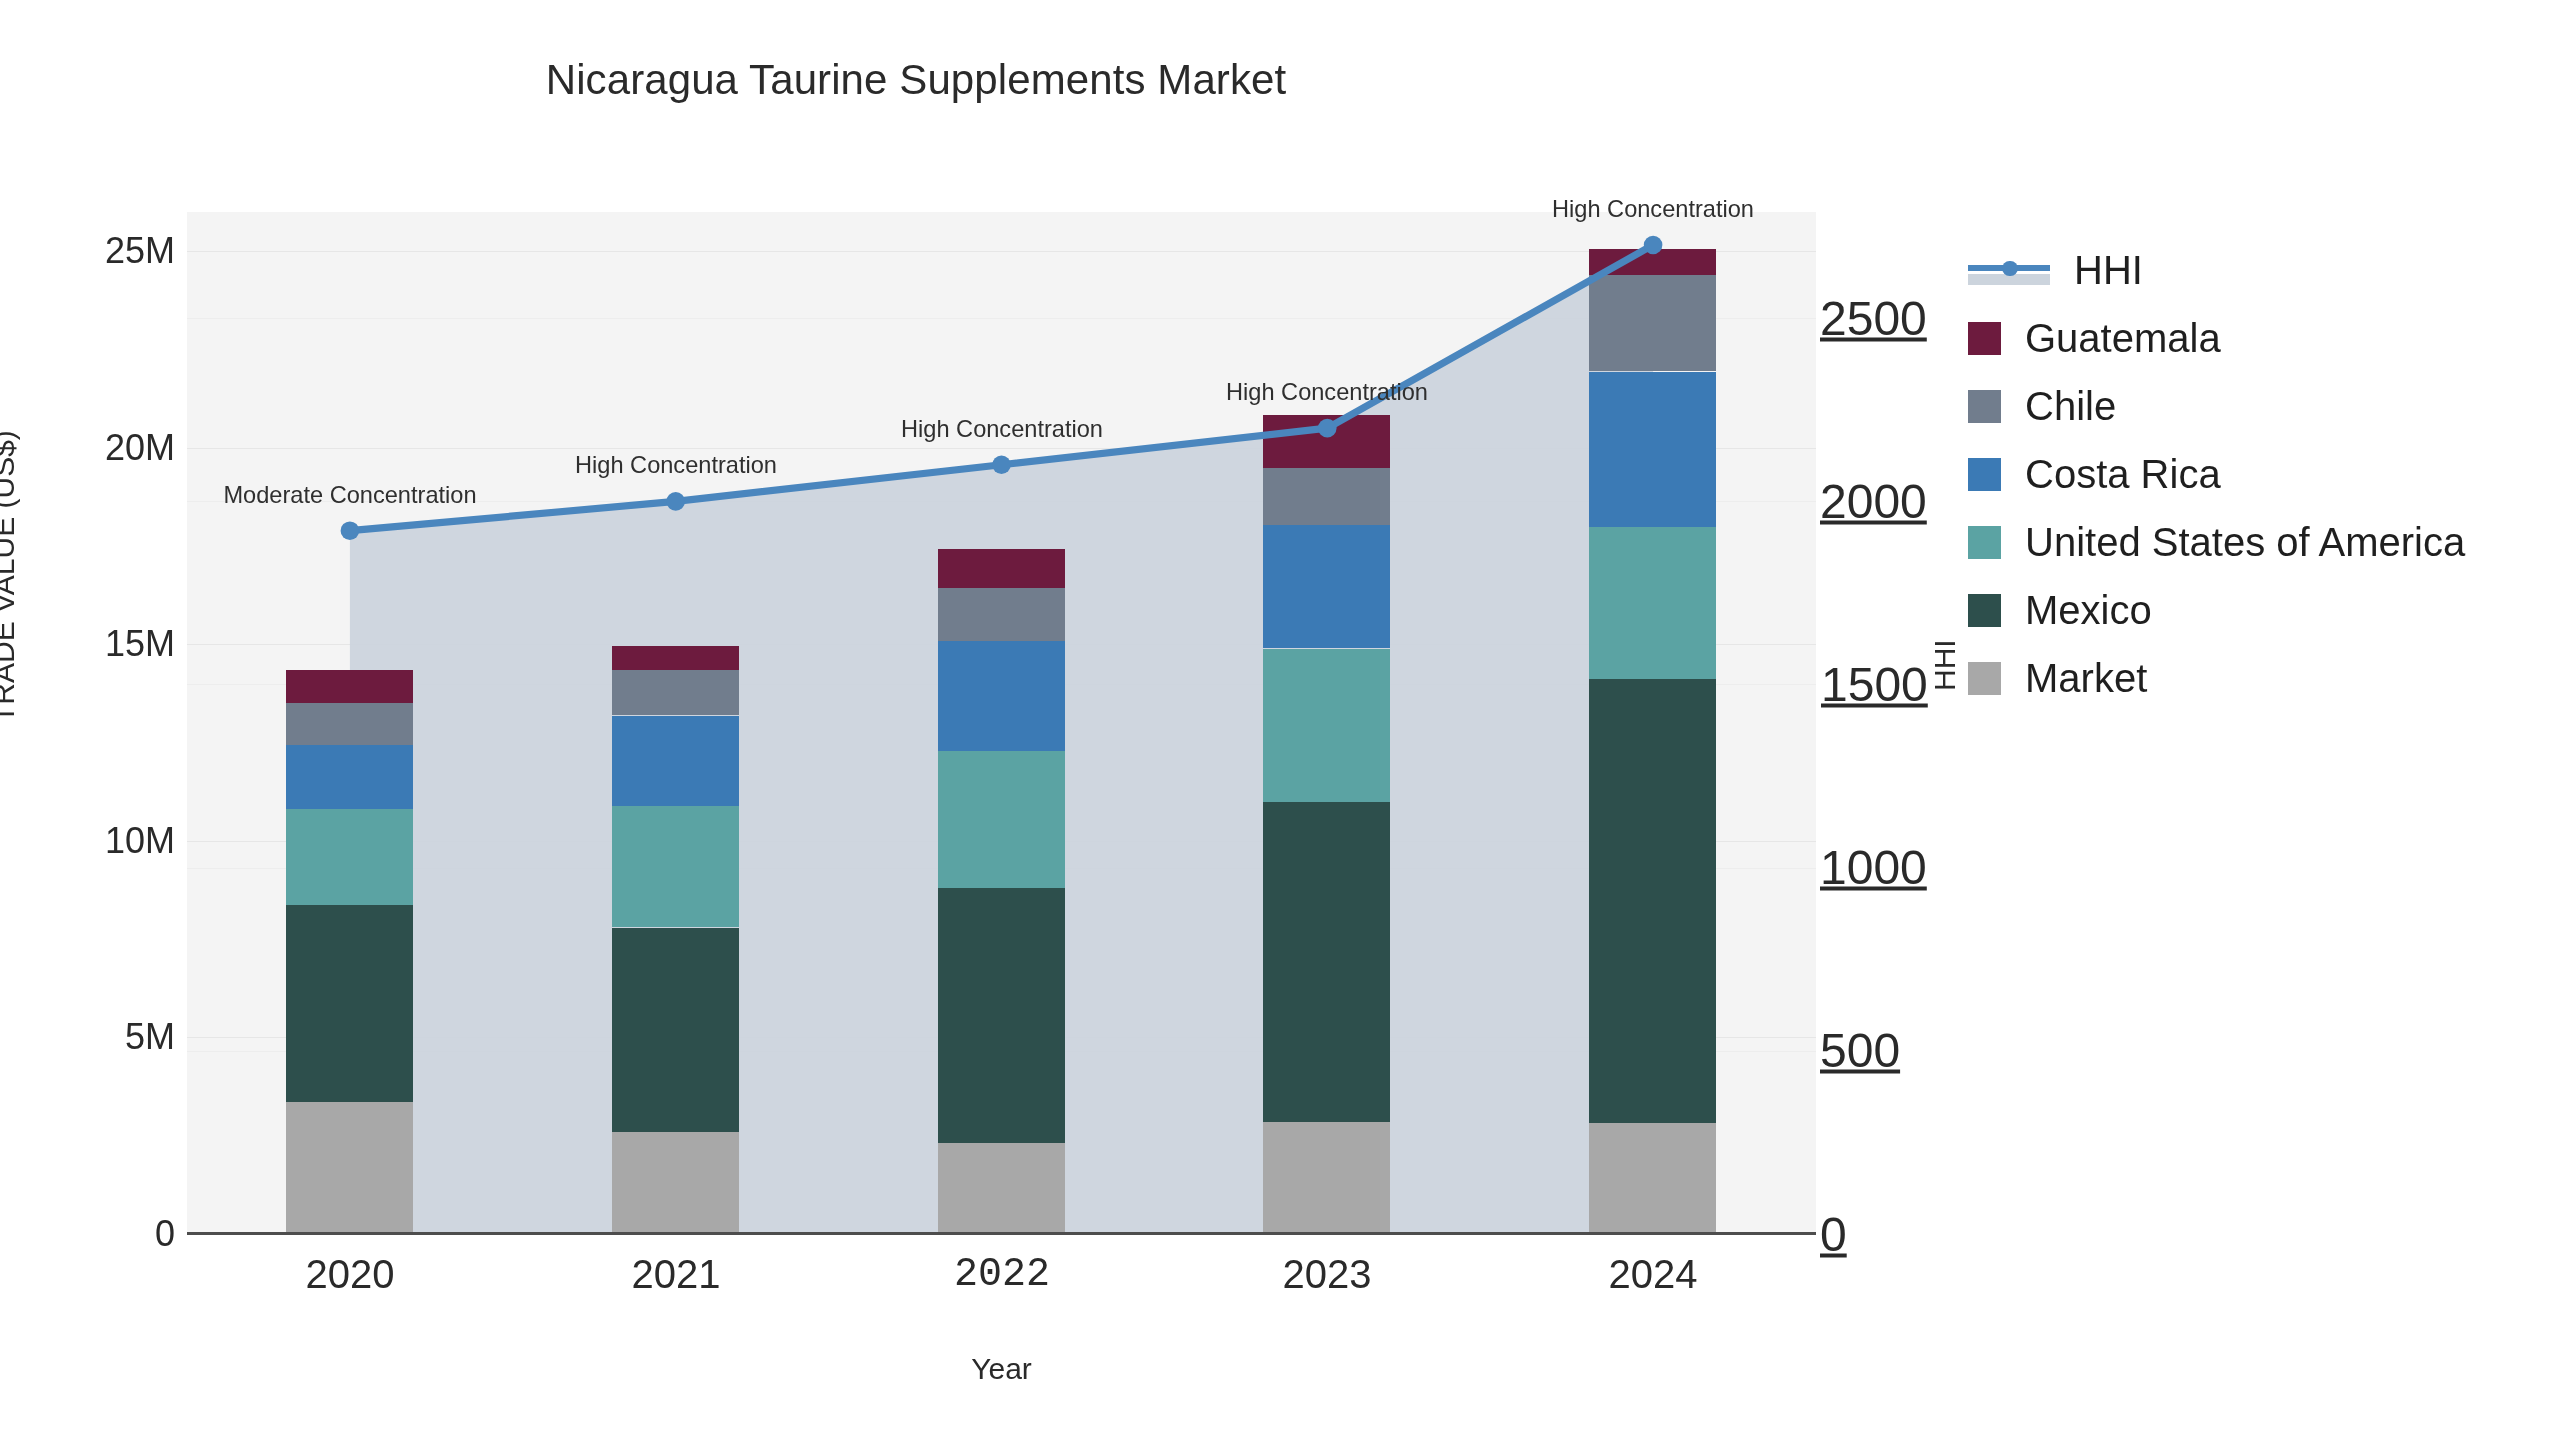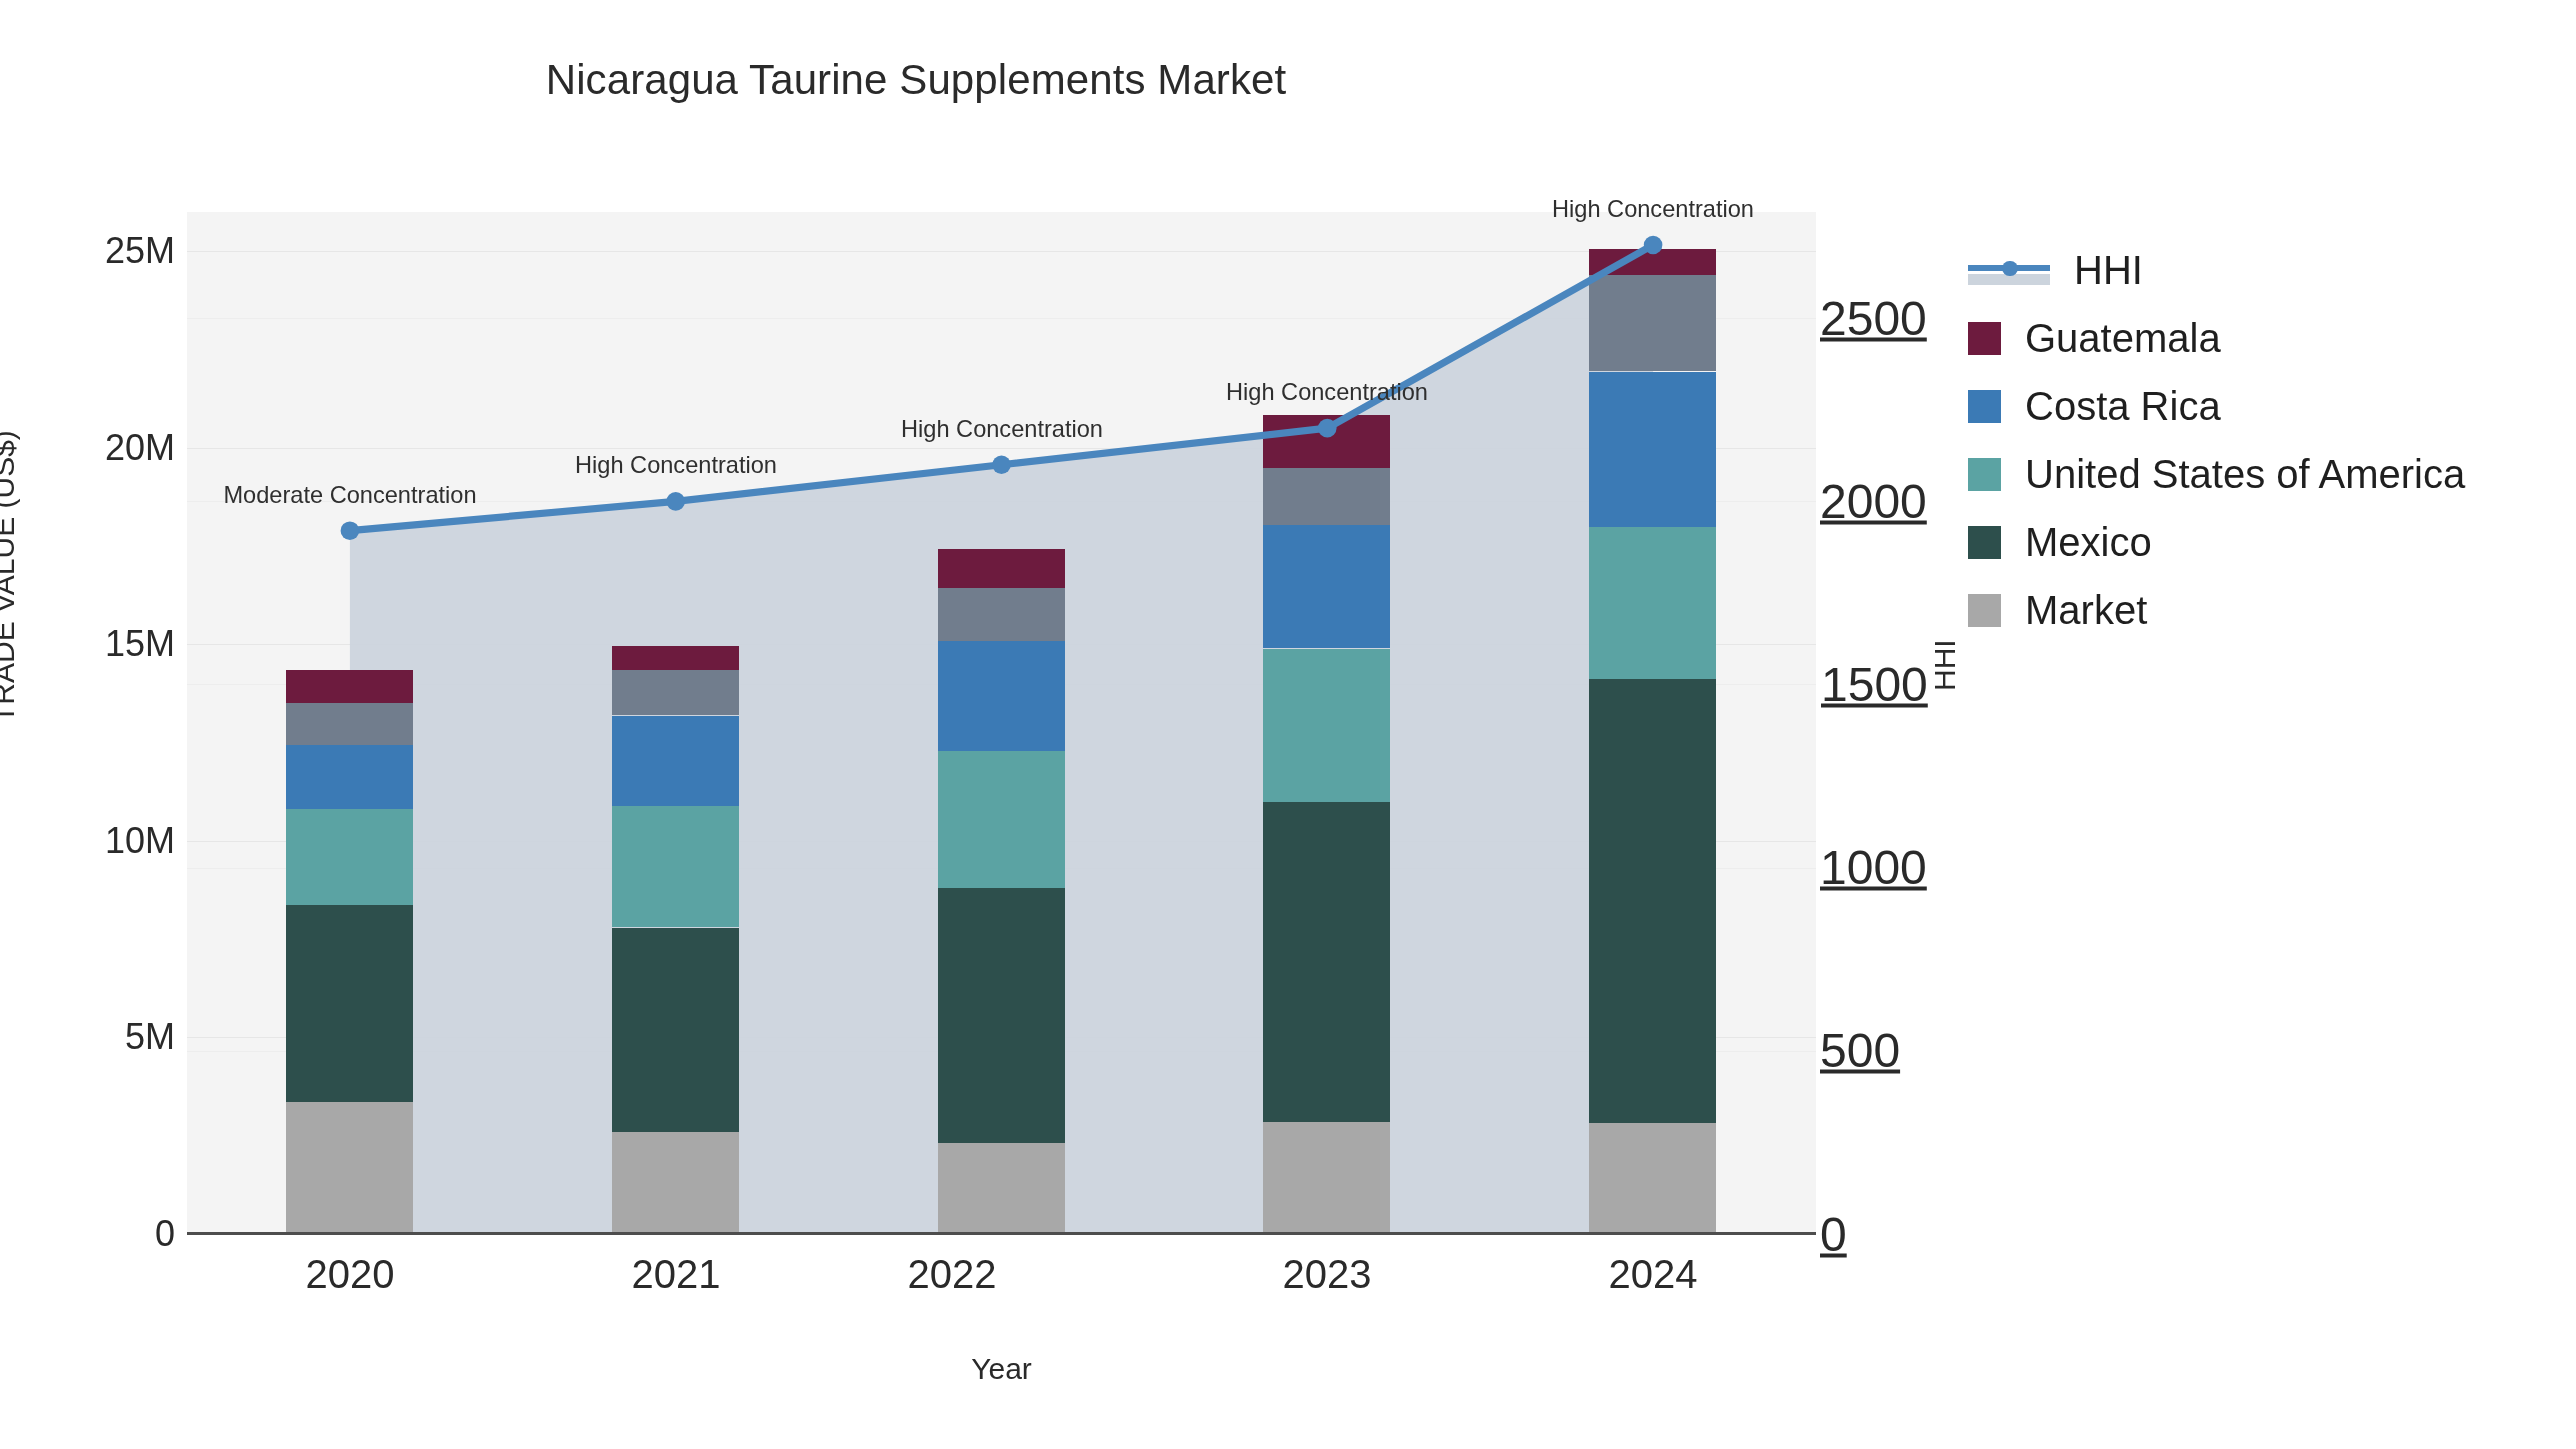--- a/index.html
+++ b/index.html
@@ -208,21 +208,21 @@
     <div class="ytick-right" style="left: 1820px; top: 1234px;">0</div>
     <div class="ytick-right" style="left: 1820px; top: 1050px;">500</div>
     <div class="ytick-right" style="left: 1820px; top: 867px;">1000</div>
     <div class="ytick-right" style="left: 1781px; top: 684px; margin-left: 40px;">1500</div>
     <div class="ytick-right" style="left: 1820px; top: 501px;">2000</div>
     <div class="ytick-right" style="left: 1820px; top: 318px;">2500</div>
   </div>
 <div id="xtick-layer">
     <div class="xtick" style="left: 350px;">2020</div>
     <div class="xtick" style="left: 676px;">2021</div>
-    <div class="xtick" style="left: 952px;">2022</div>
+    <div class="xtick" style="left: 1002px; font-family: Liberation Mono, monospace;">2022</div>
     <div class="xtick" style="left: 1327px;">2023</div>
     <div class="xtick" style="left: 1653px;">2024</div>
   </div>
 
 <div id="ylabel-left">TRADE VALUE (US$)</div>
 <div id="ylabel-right">HHI</div>
 <div id="xlabel">Year</div>
 
 <div id="legend">
     <div class="legend-row">
@@ -231,20 +231,24 @@
          <span class="lm-line" style="background:#4a86be"></span>
          <span class="lm-dot" style="background:#4a86be"></span>
       </span>
       <span class="legend-label">HHI</span>
     </div>
     <div class="legend-row">
       <span class="swatch" style="background: rgb(109, 27, 62);"></span>
       <span class="legend-label">Guatemala</span>
     </div>
     <div class="legend-row">
+      <span class="swatch" style="background: rgb(113, 125, 141);"></span>
+      <span class="legend-label">Chile</span>
+    </div>
+    <div class="legend-row">
       <span class="swatch" style="background: rgb(59, 122, 181);"></span>
       <span class="legend-label">Costa Rica</span>
     </div>
     <div class="legend-row">
       <span class="swatch" style="background: rgb(91, 163, 163);"></span>
       <span class="legend-label">United States of America</span>
     </div>
     <div class="legend-row">
       <span class="swatch" style="background: rgb(45, 79, 76);"></span>
       <span class="legend-label">Mexico</span>

